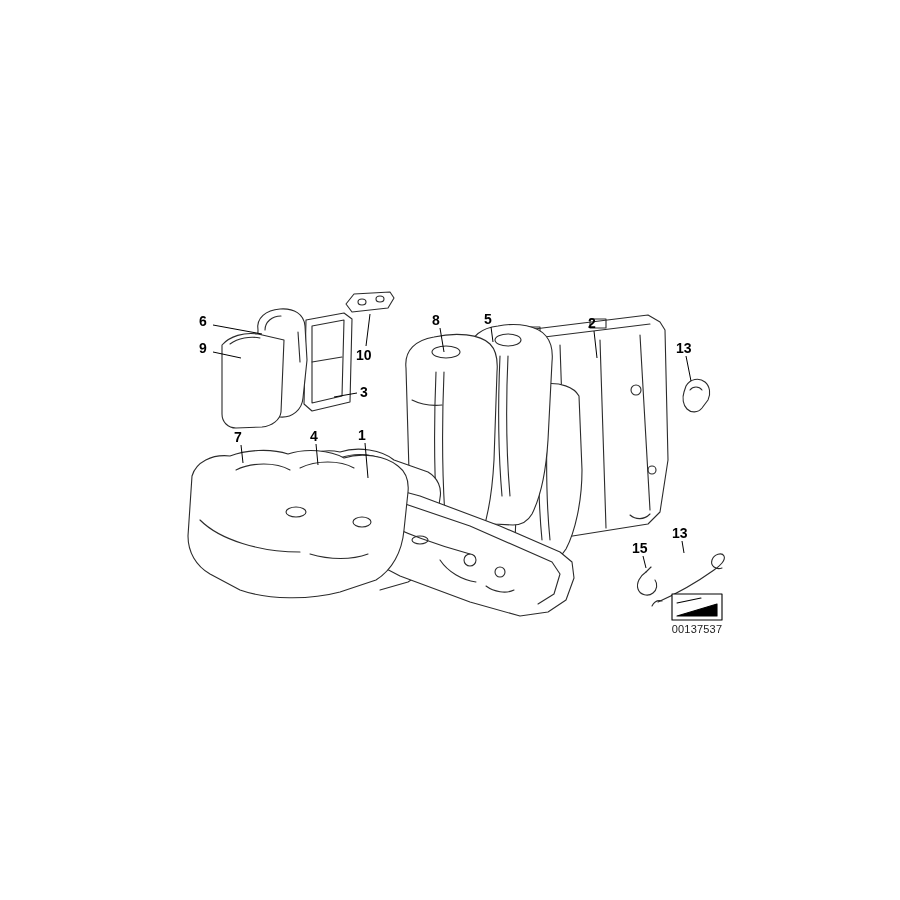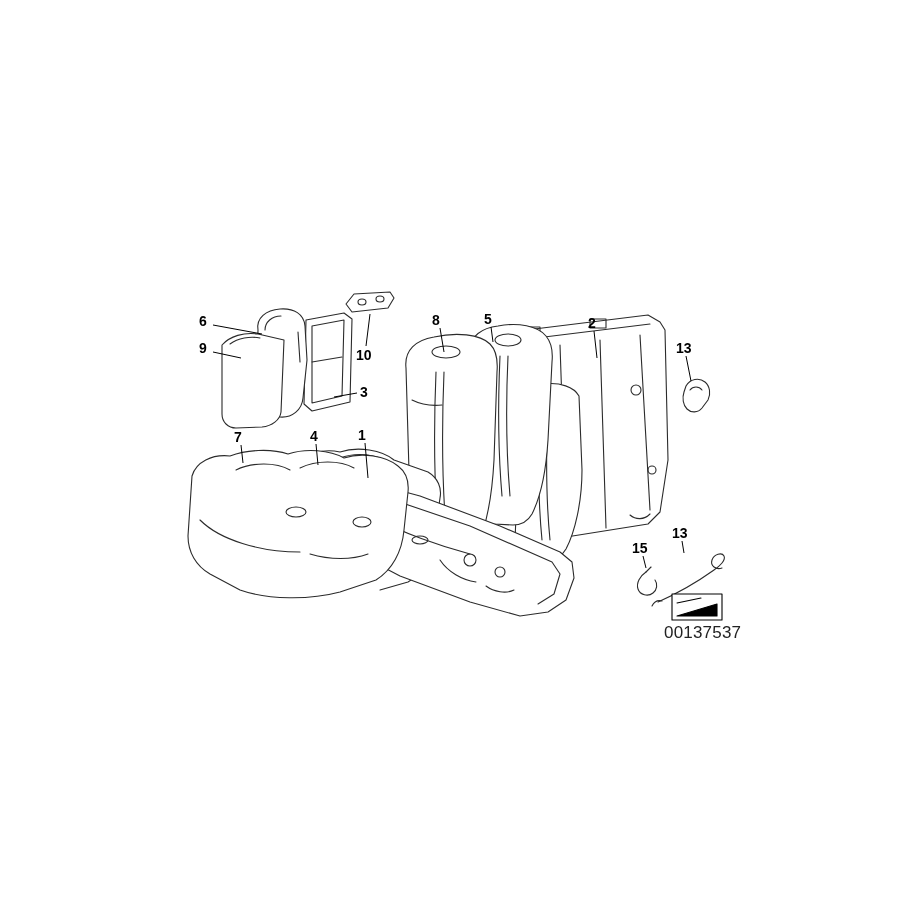--- a/index.html
+++ b/index.html
@@ -18,21 +18,21 @@
     color:#000;
     line-height:1;
     cursor:pointer;
     user-select:none;
   }
   .part-number{
     position:absolute;
     left:664px;top:623px;
     width:66px;
     text-align:center;
-    font-size:17px;
+    font-size:11px;
     color:#222;
     letter-spacing:0.2px;
   }
 </style>
 </head>
 <body>
 
 <div class="stage">
 
   <svg class="layer" width="900" height="900" viewBox="0 0 900 900" fill="none" stroke="#2b2b2b" stroke-width="1.1" stroke-linejoin="round" stroke-linecap="round">

